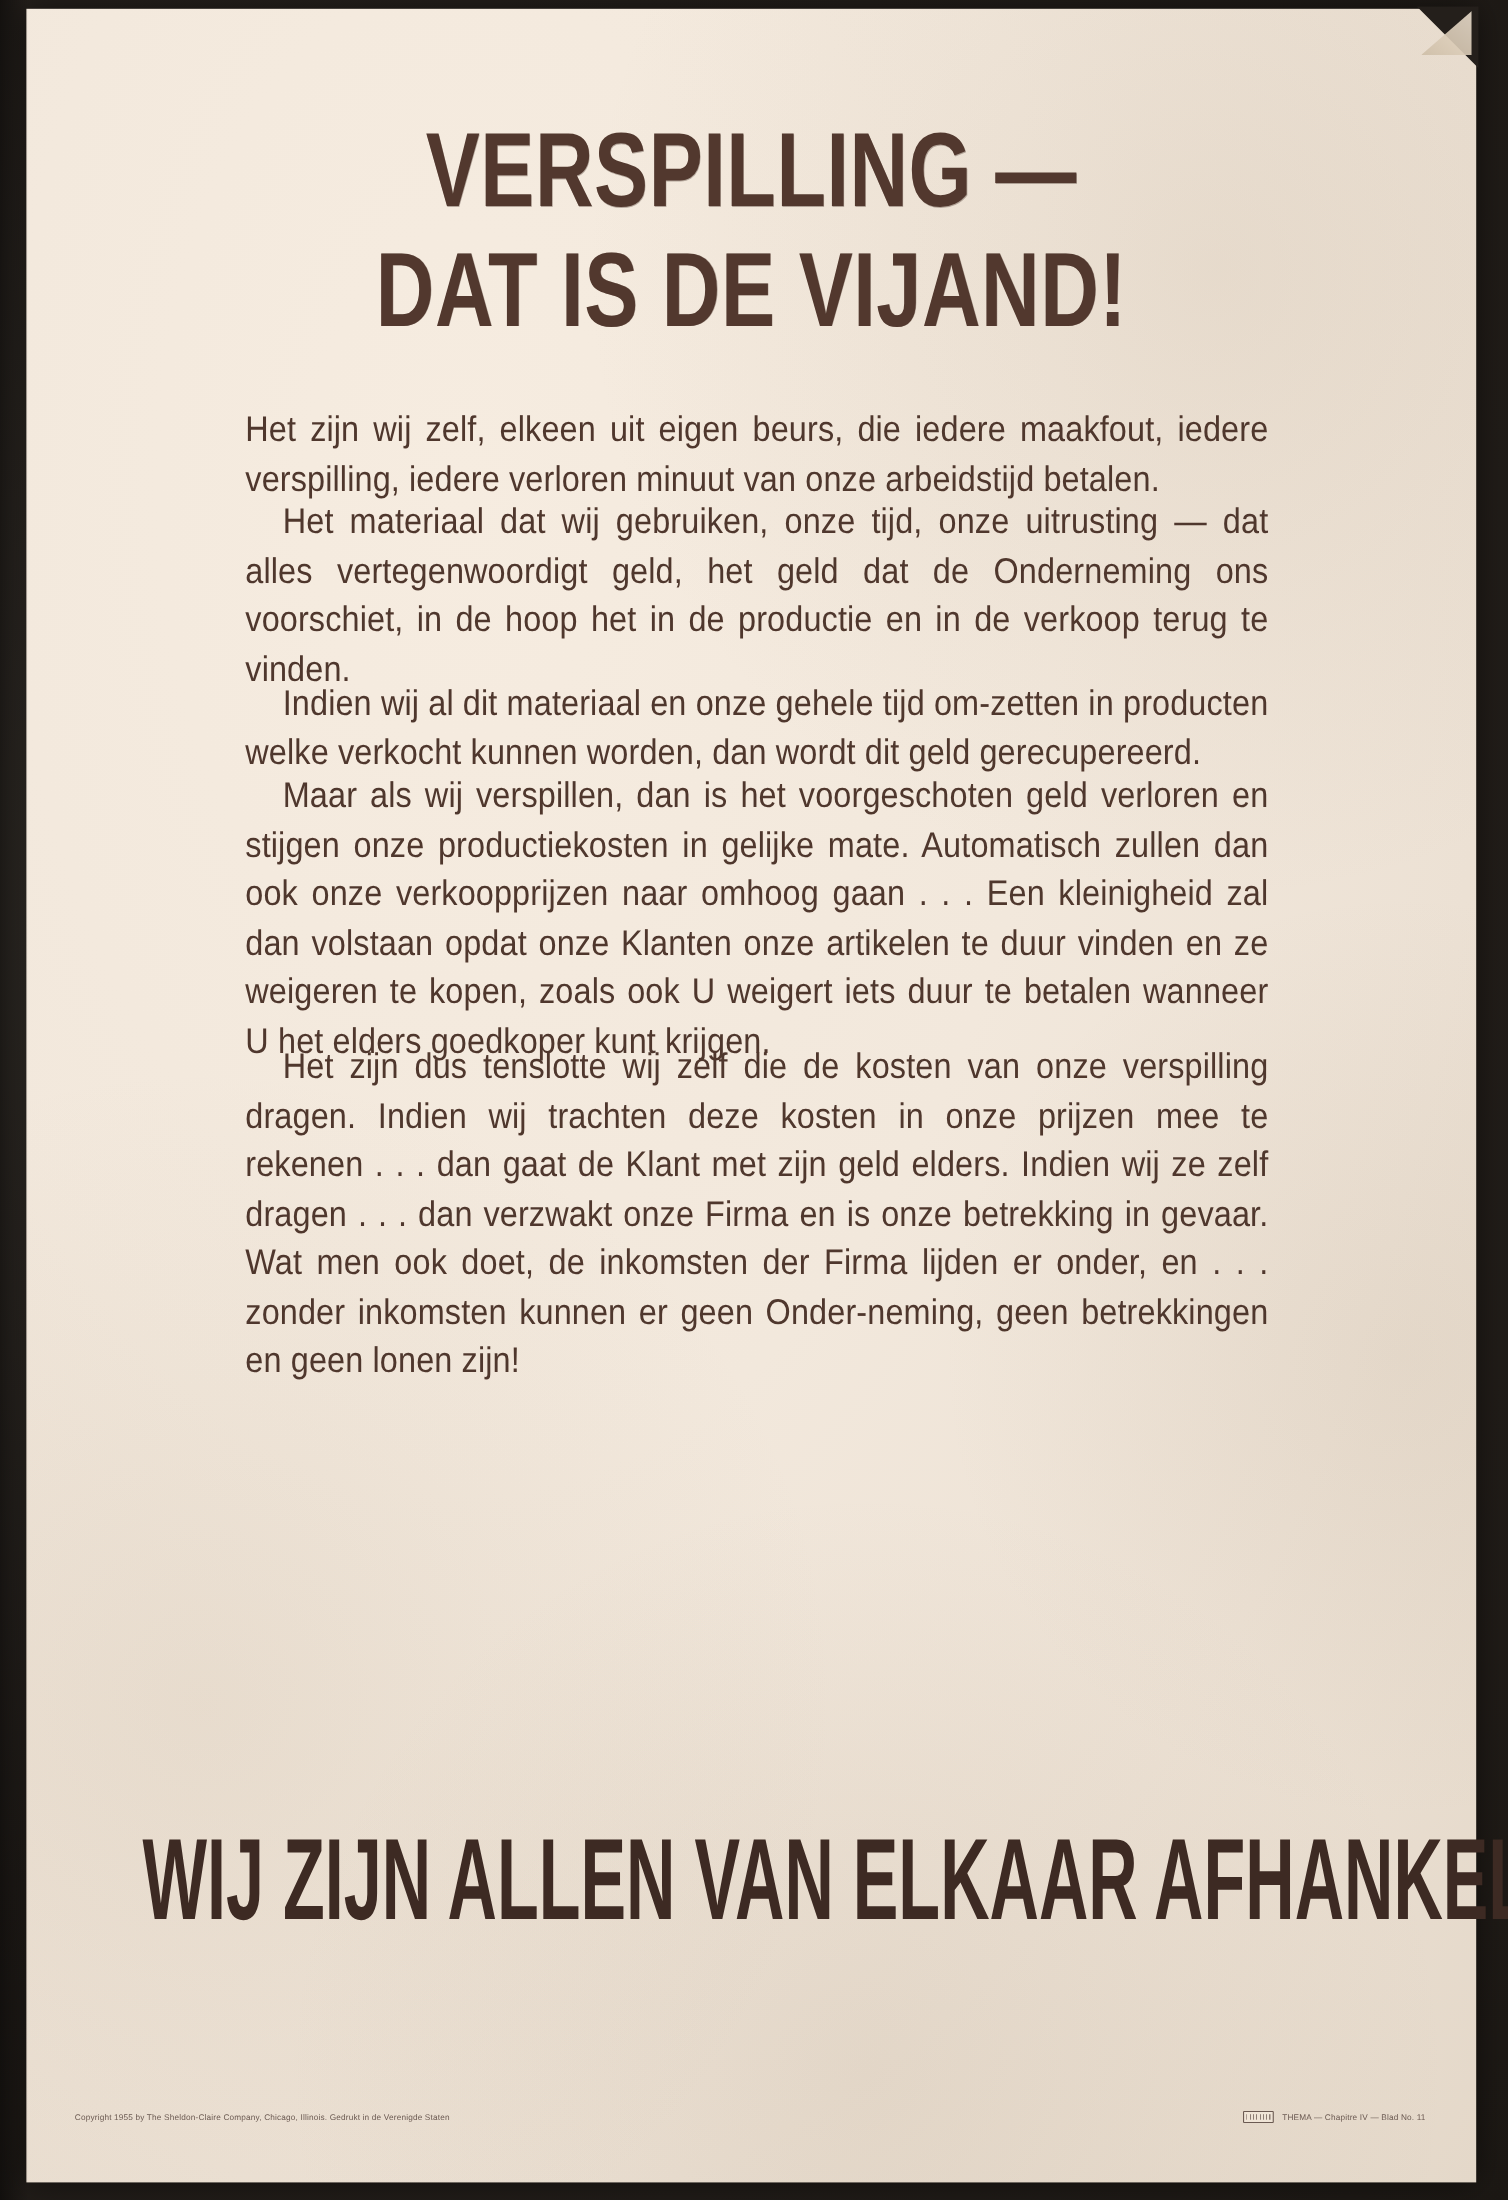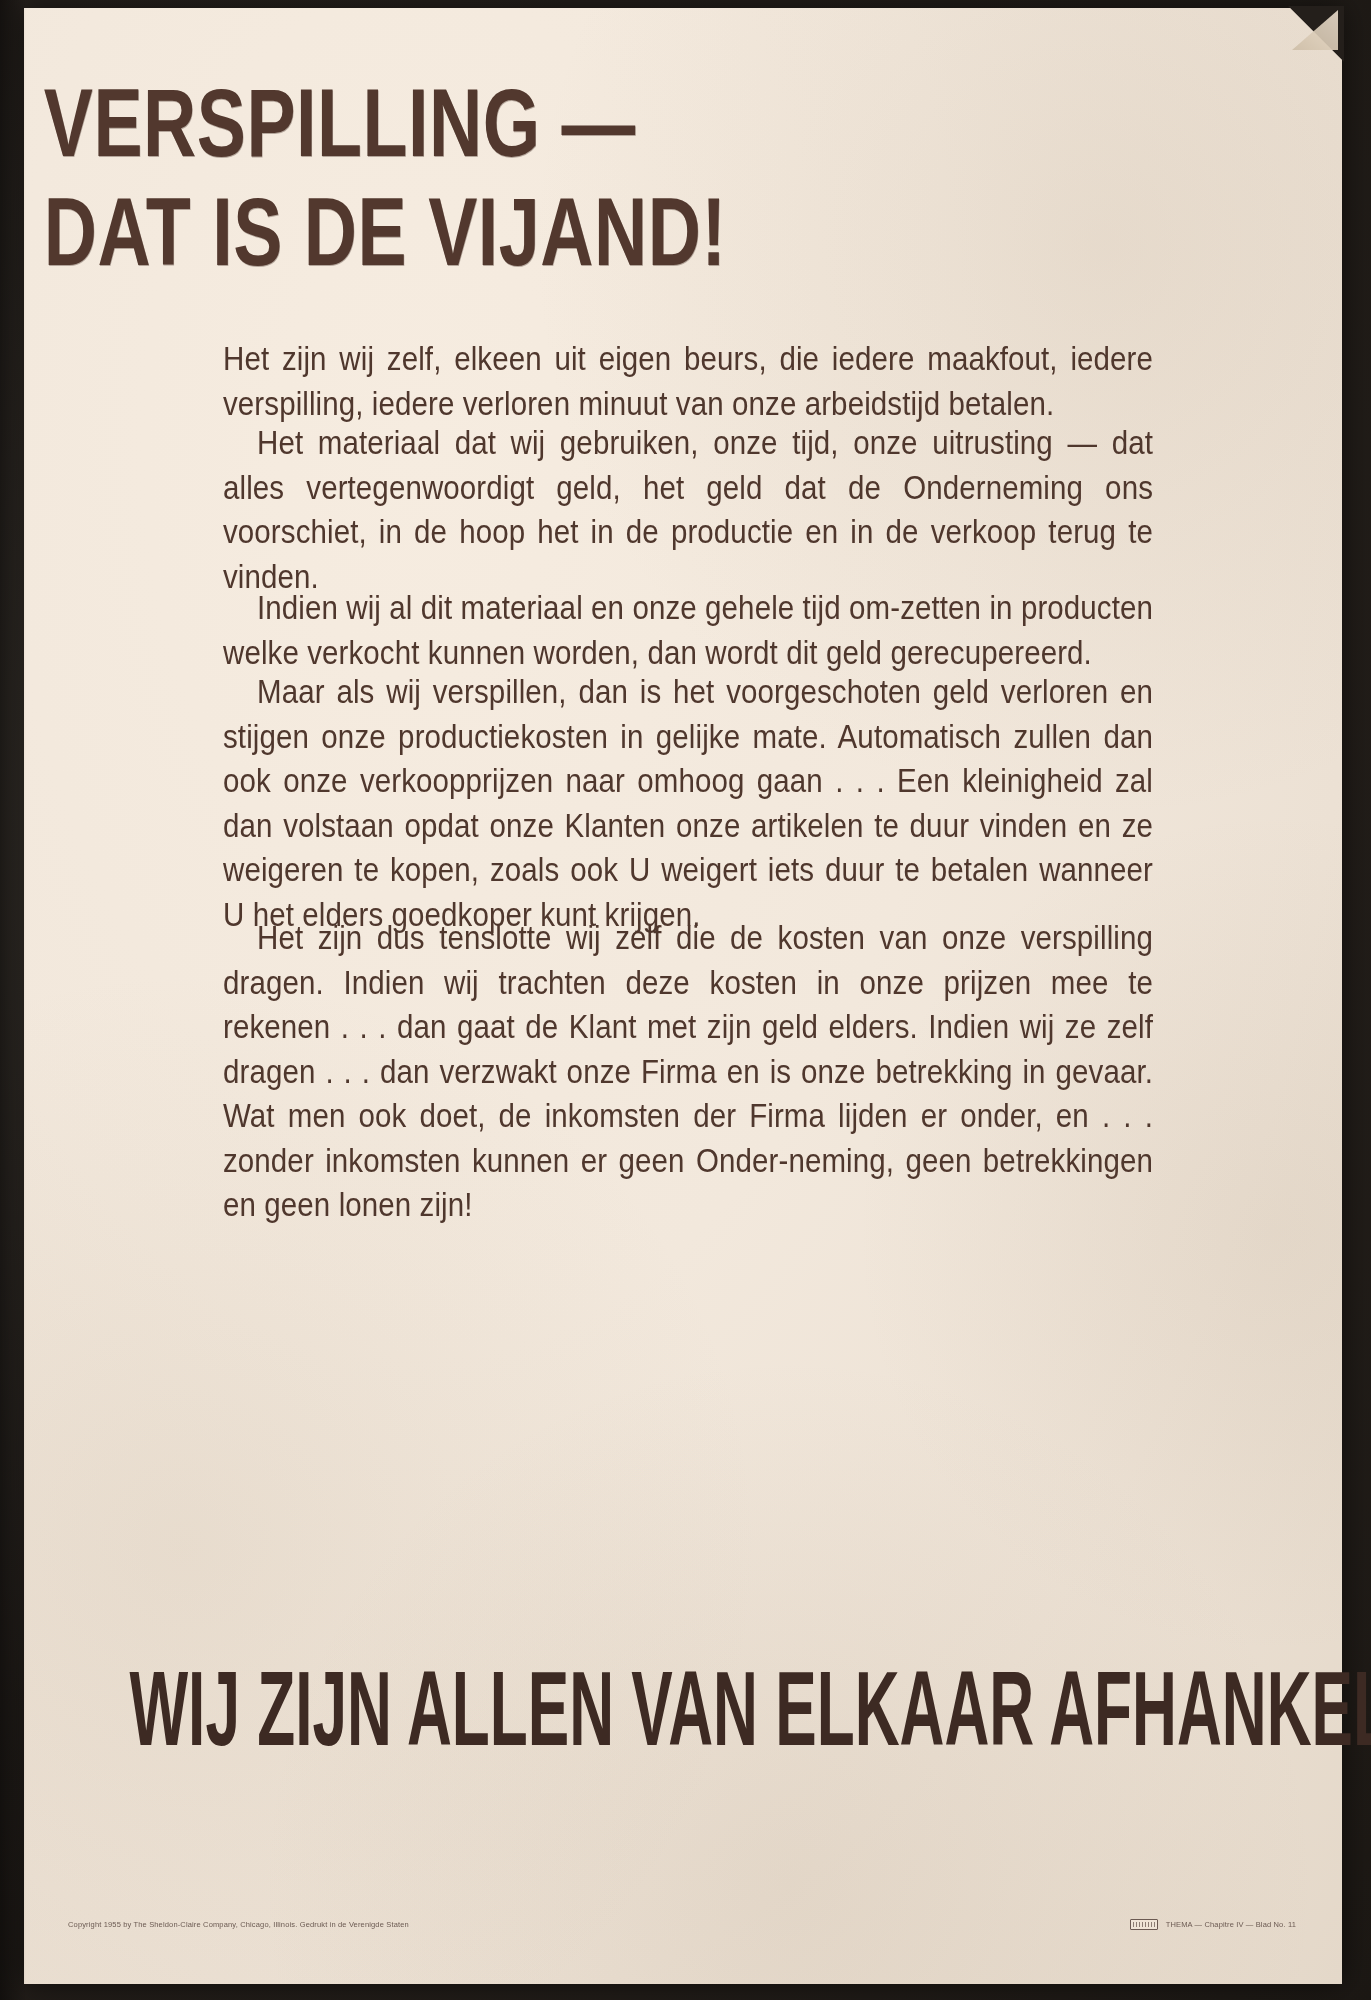--- a/index.html
+++ b/index.html
@@ -75,21 +75,22 @@
   }
 
   #content {
     position: absolute;
     inset: 0;
     padding: 0;
   }
 
   
   .headline-block {
-    margin-top: 64px;
+    margin-top: 96px;
+    text-align: center;
     color: #4a342c;
   }
   .headline-line {
     font-family: "Liberation Sans", sans-serif;
     font-weight: 700;
     font-size: 76px;
     line-height: 1.07;
     letter-spacing: 0.5px;
     transform: scaleY(1.26) scaleX(0.97);
     transform-origin: center top;

